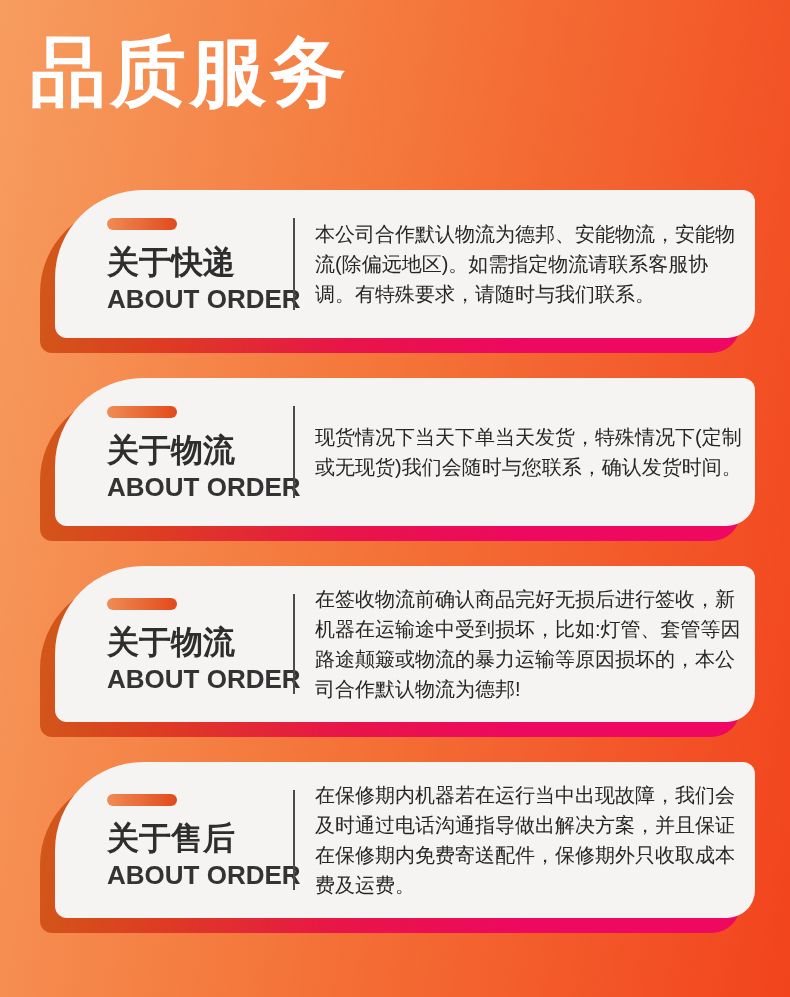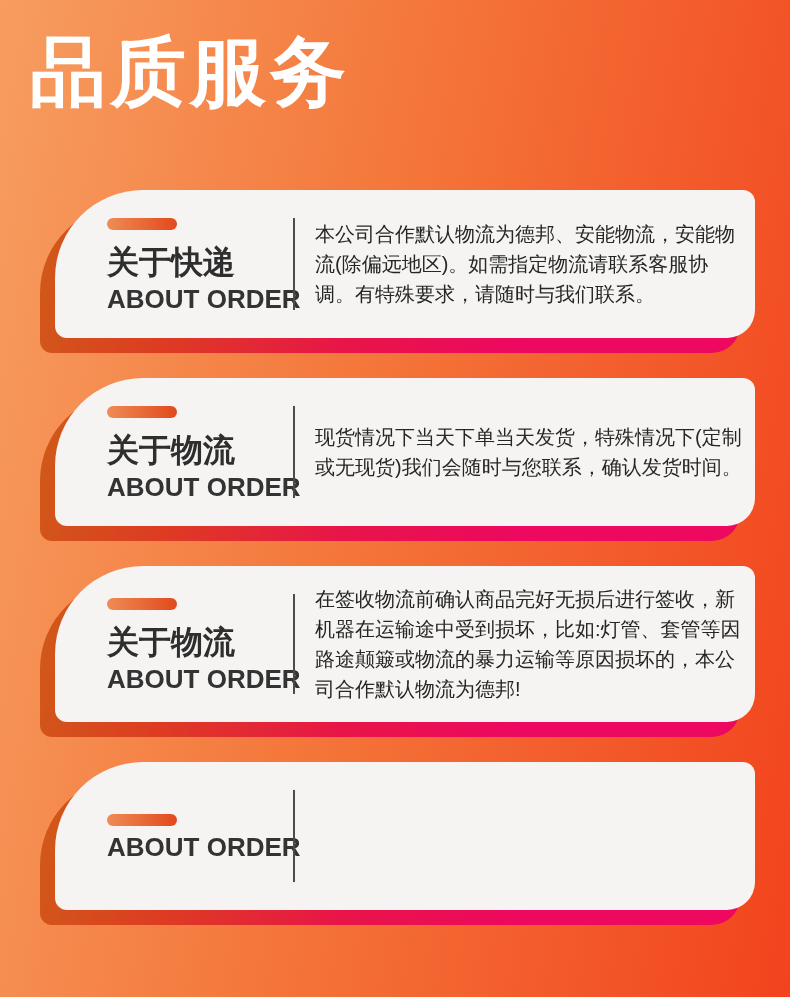--- a/index.html
+++ b/index.html
@@ -161,20 +161,22 @@
         <div class="card-divider"></div>
         <p class="card-text">在签收物流前确认商品完好无损后进行签收，新机器在运输途中受到损坏，比如:灯管、套管等因路途颠簸或物流的暴力运输等原因损坏的，本公司合作默认物流为德邦!</p>
       </div>
     </section>
 
     <section class="card">
       <div class="card-under"></div>
       <div class="card-face">
         <div class="card-left">
           <span class="accent-dash"></span>
+          <div class="card-title">关于售后</div>
           <div class="card-subtitle">ABOUT ORDER</div>
         </div>
         <div class="card-divider"></div>
+        <p class="card-text">在保修期内机器若在运行当中出现故障，我们会及时通过电话沟通指导做出解决方案，并且保证在保修期内免费寄送配件，保修期外只收取成本费及运费。</p>
       </div>
     </section>
 
   </div>
 </div>
 
 </body></html>

